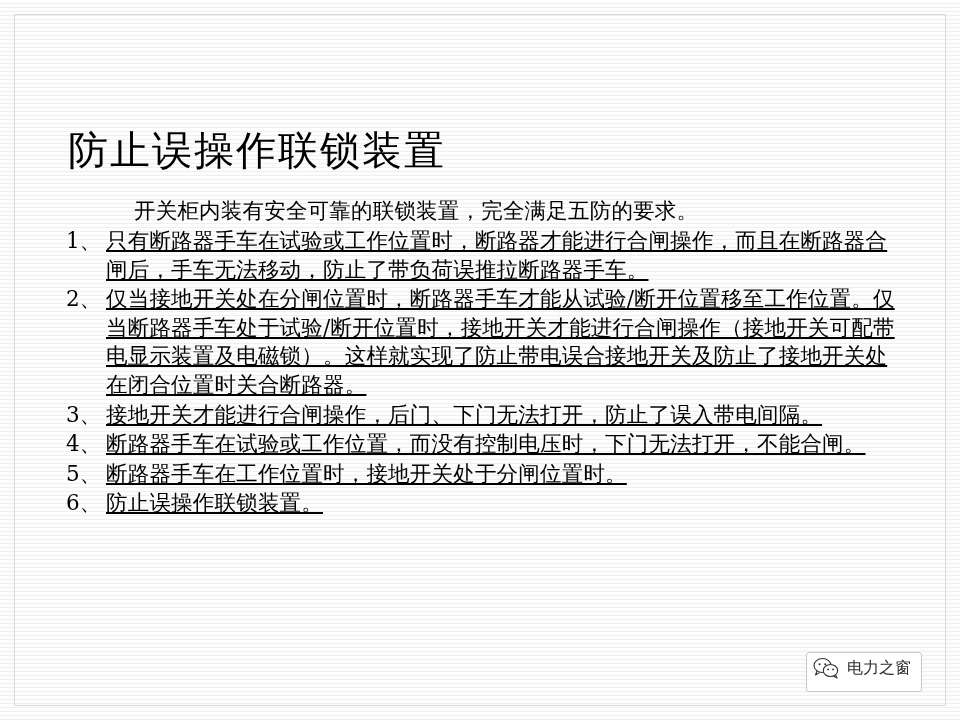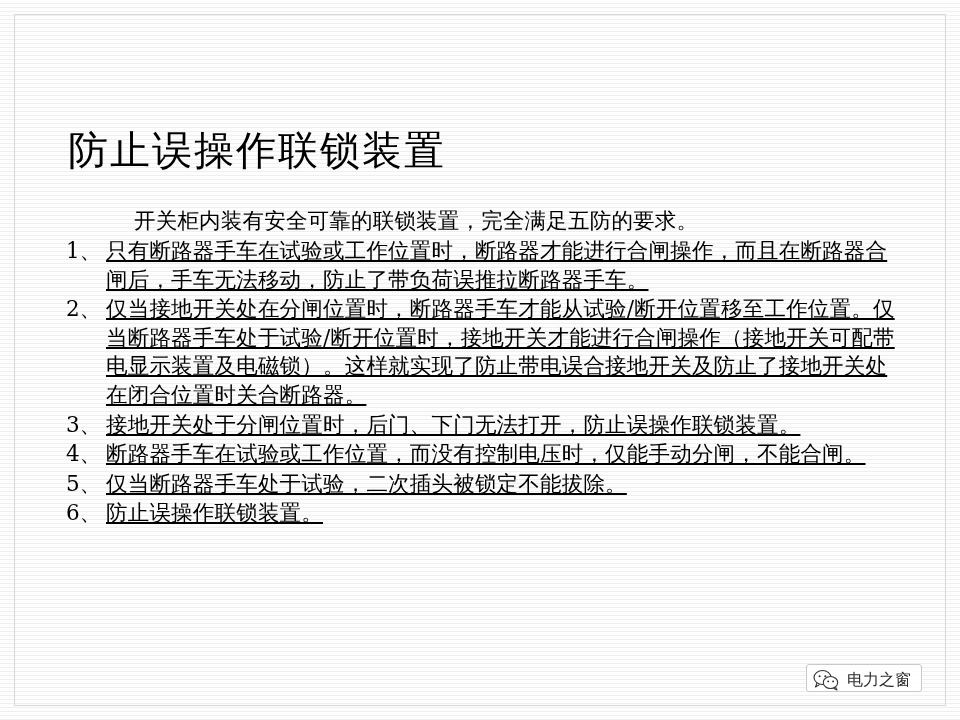--- a/index.html
+++ b/index.html
@@ -44,21 +44,21 @@
     font-size: 40px;
     letter-spacing: 2px;
     color: #000000;
     font-family: Liberation Mono, monospace;
     font-weight: normal;
     white-space: nowrap;
   }
   .body-area {
     position: absolute;
     left: 66px;
-    top: 185px;
+    top: 175px;
     width: 830px;
     color: #000000;
     font-size: 21.5px;
     line-height: 1.33;
     font-family: "DejaVu Serif", "Liberation Serif", serif;
   }
   .lead {
     text-indent: 68px;
     margin-bottom: 2px;
     letter-spacing: 0.2px;
@@ -79,21 +79,21 @@
     letter-spacing: 0.2px;
     text-decoration: underline;
   }
   .footer-logo {
     position: absolute;
     right: 38px;
     bottom: 28px;
     display: flex;
     align-items: center;
     gap: 8px;
-    padding: 4px 10px 0 6px;
+    padding: 4px 10px 12px 6px;
     border: 1px solid #c9c9c9;
     border-radius: 3px;
     background: rgba(255,255,255,0.85);
   }
   .wechat-icon {
     width: 26px;
     height: 22px;
     flex: 0 0 auto;
   }
   .footer-text {
@@ -120,31 +120,31 @@
       <span class="item-text">只有断路器手车在试验或工作位置时，断路器才能进行合闸操作，而且在断路器合闸后，手车无法移动，防止了带负荷误推拉断路器手车。</span>
     </div>
 
     <div class="item">
       <span class="item-num">2、</span>
       <span class="item-text">仅当接地开关处在分闸位置时，断路器手车才能从试验/断开位置移至工作位置。仅当断路器手车处于试验/断开位置时，接地开关才能进行合闸操作（接地开关可配带电显示装置及电磁锁）。这样就实现了防止带电误合接地开关及防止了接地开关处在闭合位置时关合断路器。</span>
     </div>
 
     <div class="item">
       <span class="item-num">3、</span>
-      <span class="item-text">接地开关处于分闸位置时，后门、下门无法打开，防止误操作联锁装置。</span>
+      <span class="item-text">接地开关才能进行合闸操作，后门、下门无法打开，防止了误入带电间隔。</span>
     </div>
 
     <div class="item">
       <span class="item-num">4、</span>
-      <span class="item-text">断路器手车在试验或工作位置，而没有控制电压时，仅能手动分闸，不能合闸。</span>
+      <span class="item-text">断路器手车在试验或工作位置，而没有控制电压时，下门无法打开，不能合闸。</span>
     </div>
 
     <div class="item">
       <span class="item-num">5、</span>
-      <span class="item-text">仅当断路器手车处于试验，二次插头被锁定不能拔除。</span>
+      <span class="item-text">断路器手车在工作位置时，接地开关处于分闸位置时。</span>
     </div>
 
     <div class="item">
       <span class="item-num">6、</span>
       <span class="item-text">防止误操作联锁装置。</span>
     </div>
 
   </div>
 
   <div class="footer-logo">

